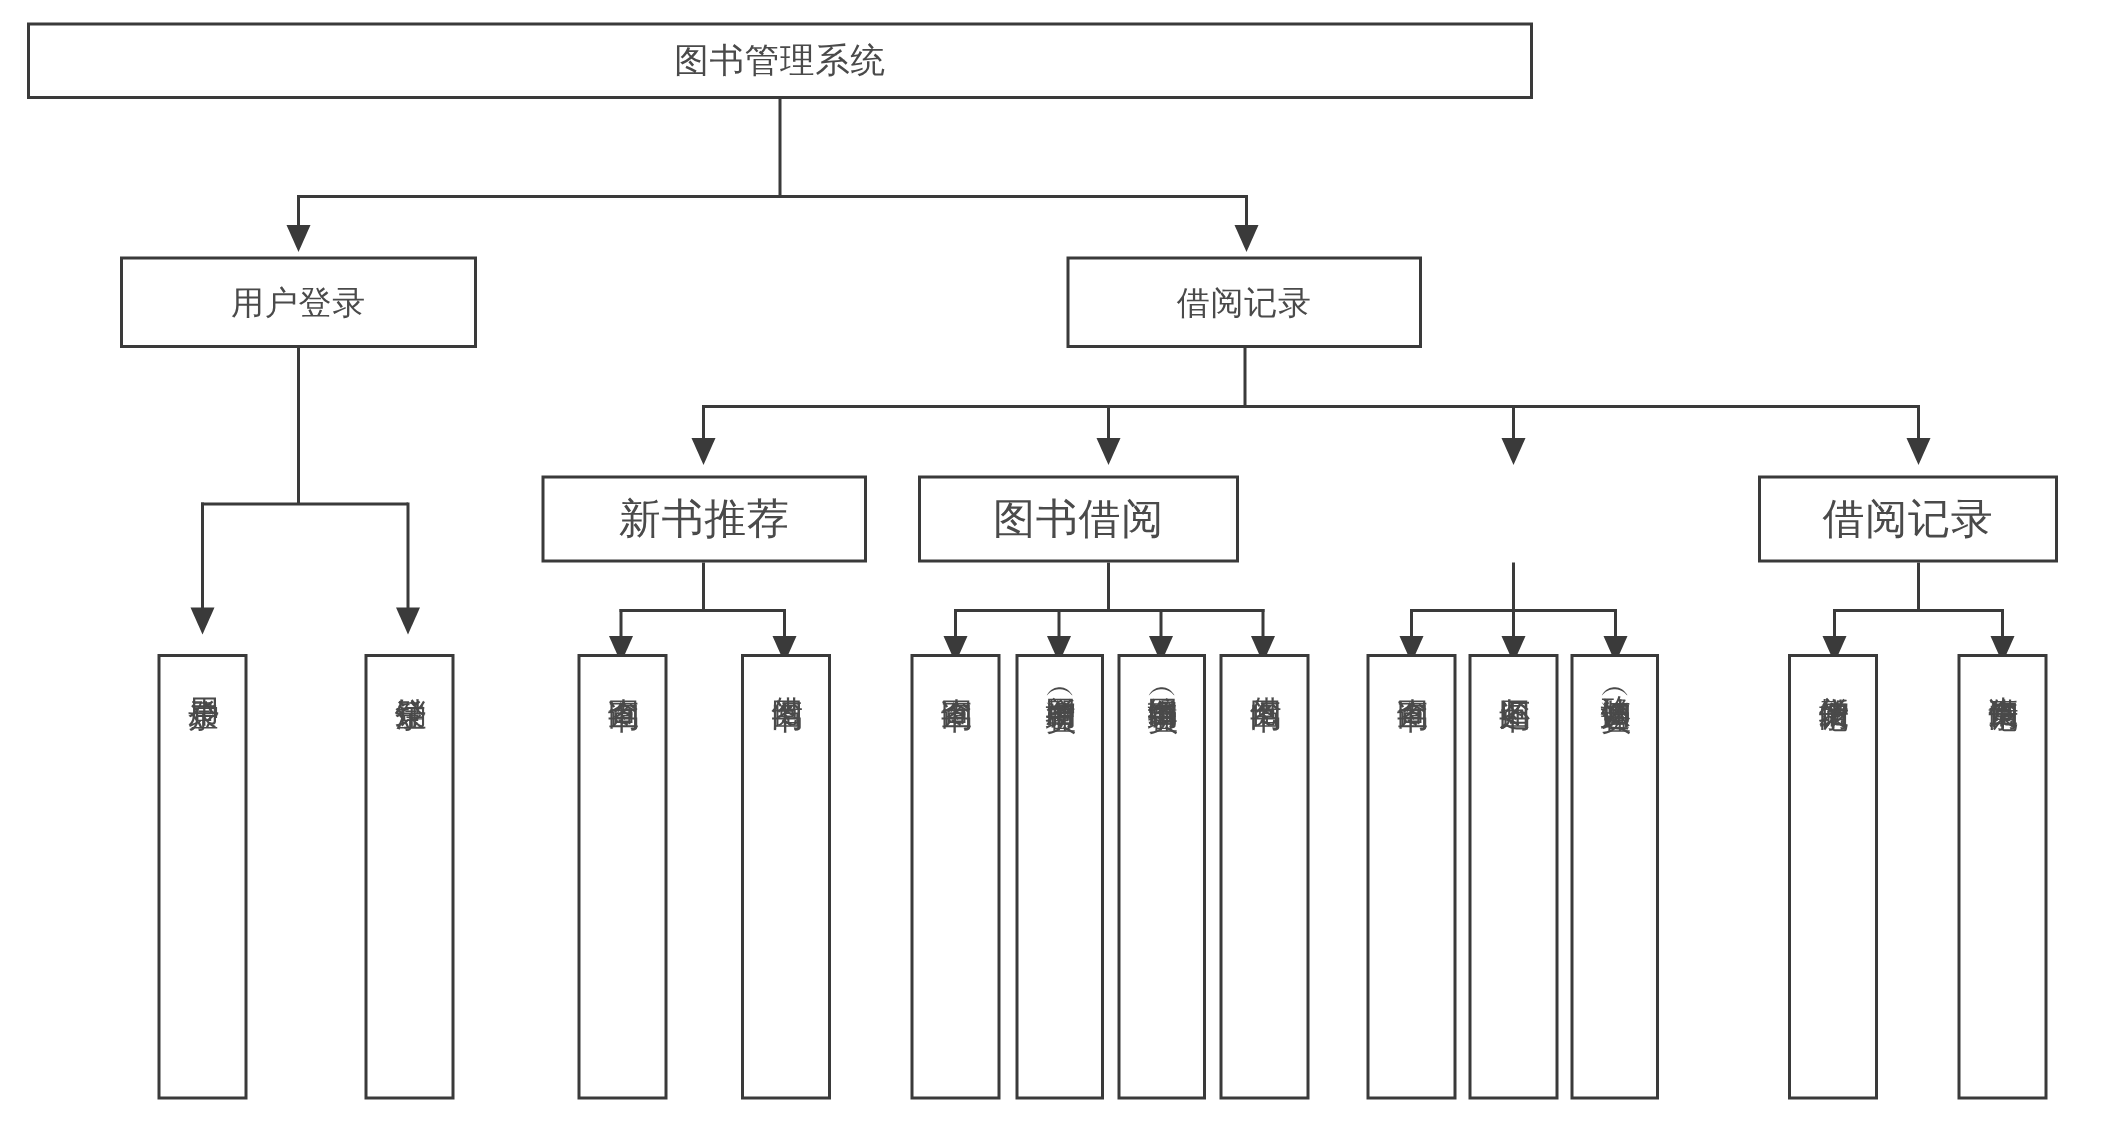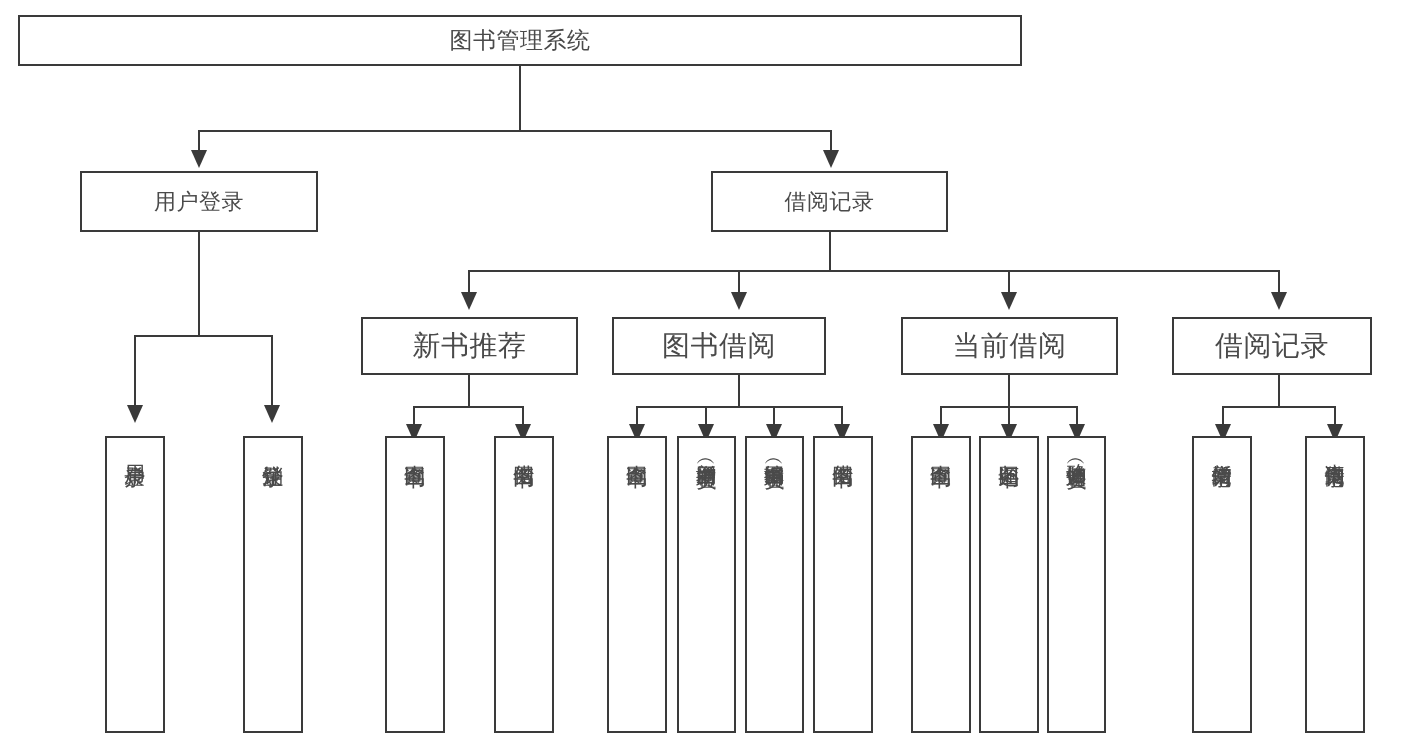--- a/index.html
+++ b/index.html
@@ -132,23 +132,20 @@
   <div class="vline" style="left:1008px; top:270px; width:2px; height:24px;"></div>
   <div class="arrow" style="left:1001px; top:292px;"></div>
   <div class="vline" style="left:1278px; top:270px; width:2px; height:24px;"></div>
   <div class="arrow" style="left:1271px; top:292px;"></div>
 
   <div class="node level3" style="left:361px; top:317px; width:217px; height:58px;">
     <span class="label">新书推荐</span>
   </div>
   <div class="node level3" style="left:612px; top:317px; width:214px; height:58px;">
     <span class="label">图书借阅</span>
-  </div>
-  <div class="node level3" style="left:901px; top:317px; width:217px; height:58px;">
-    <span class="label">当前借阅</span>
   </div>
   <div class="node level3" style="left:1172px; top:317px; width:200px; height:58px;">
     <span class="label">借阅记录</span>
   </div>
 
   <div class="vline" style="left:468px; top:375px; width:2px; height:33px;"></div>
   <div class="hline" style="left:413px; top:406px; width:110px; height:2px;"></div>
   <div class="vline" style="left:413px; top:406px; width:2px; height:20px;"></div>
   <div class="arrow" style="left:406px; top:424px;"></div>
   <div class="vline" style="left:522px; top:406px; width:2px; height:20px;"></div>

